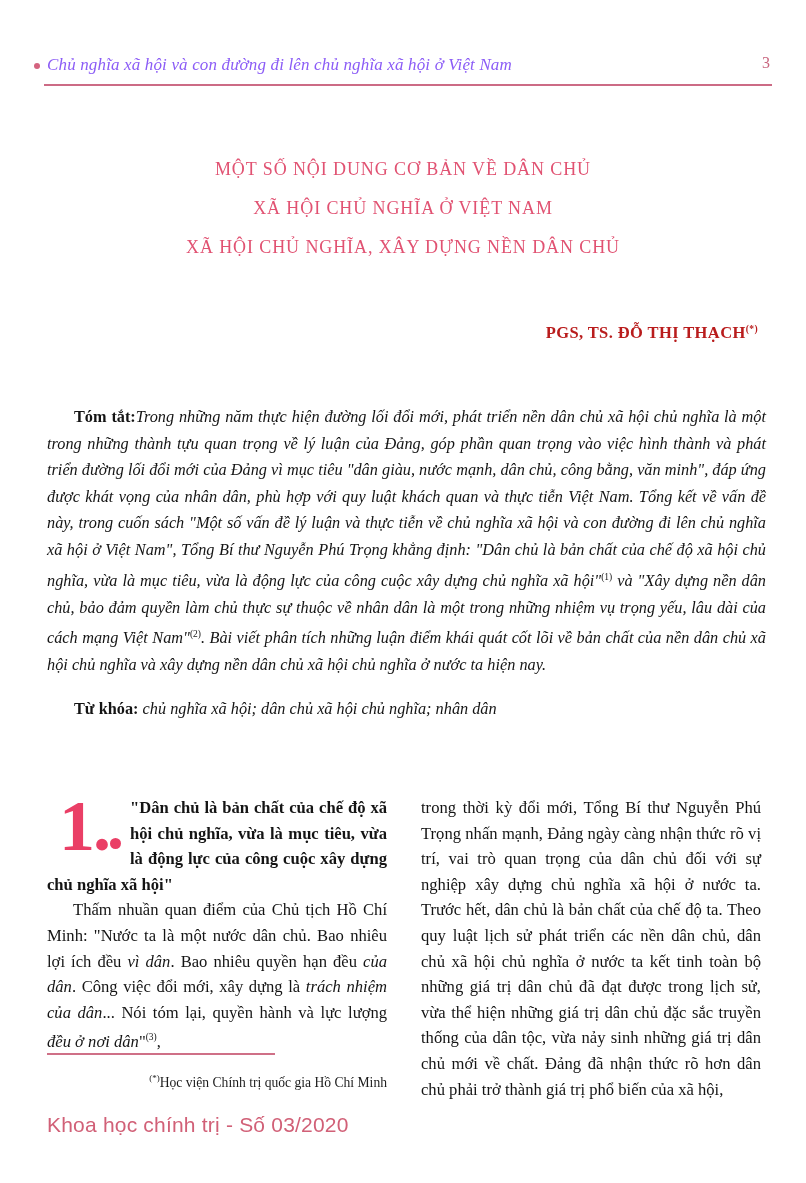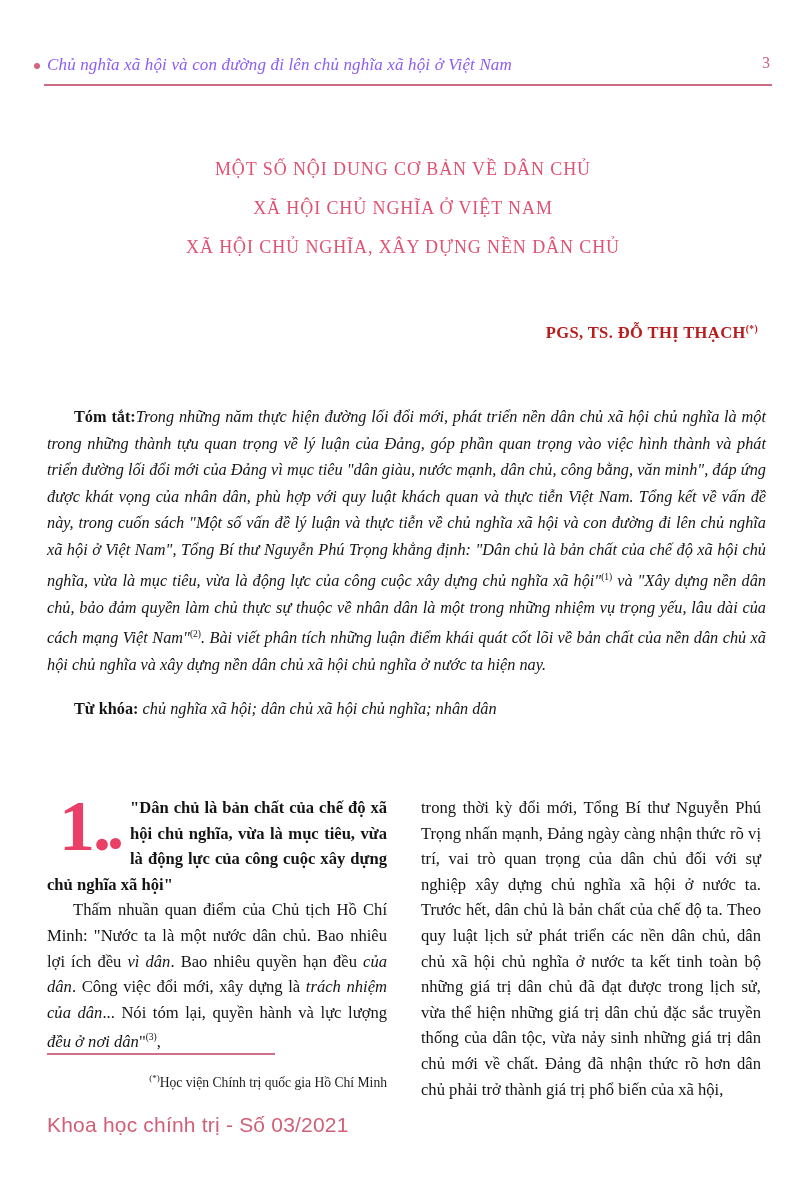--- a/index.html
+++ b/index.html
@@ -285,16 +285,16 @@
     </div>
 
   </div>
 
   <div class="footnote-area">
     <div class="footnote-rule"></div>
     <div class="footnote-text"><sup>(*)</sup><span>Học viện Chính trị quốc gia Hồ Chí Minh</span></div>
   </div>
 
   <div class="footer">
-    <span class="footer-text">Khoa học chính trị - Số 03/2021</span>
+    <span class="footer-text">Khoa học chính trị - Số 03/2020</span>
   </div>
 
 </div>
 
 </body></html>

